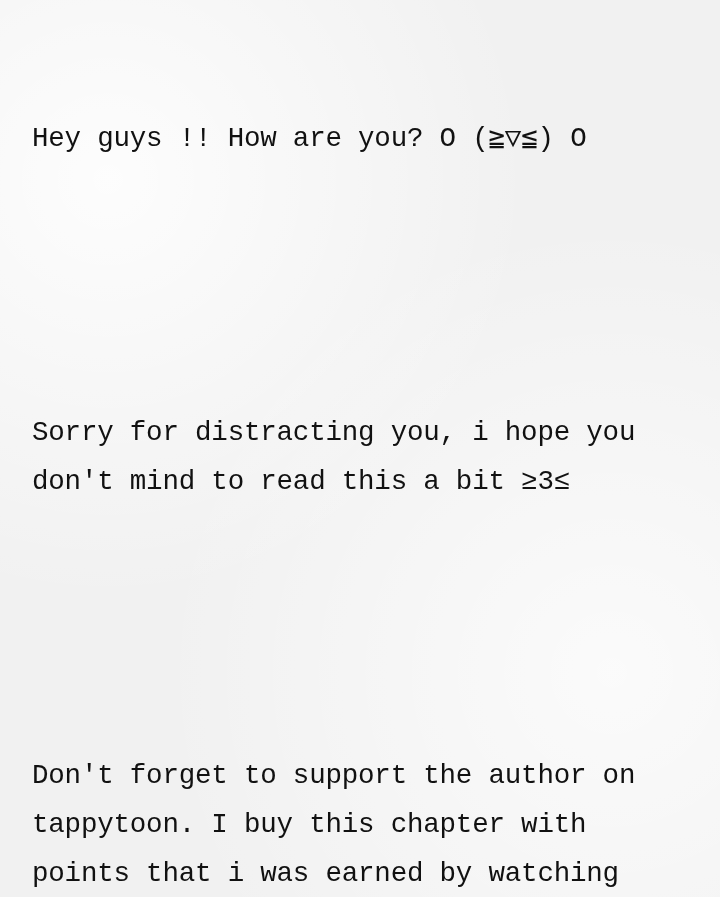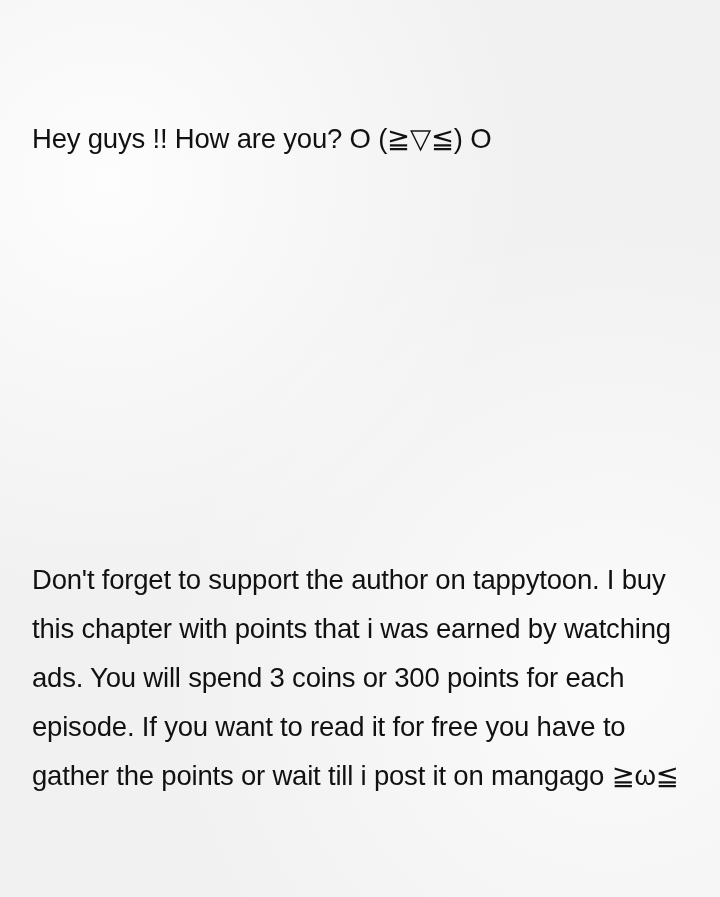--- a/index.html
+++ b/index.html
@@ -29,32 +29,34 @@
     font-size: 27.5px;
     line-height: 49px;
     letter-spacing: -0.2px;
     white-space: pre-wrap;
     word-wrap: break-word;
     font-weight: 400;
   }
   .para {
     margin: 0;
     white-space: pre-wrap;
+    font-family: Liberation Mono, monospace;
   }
   .gap {
     height: 49px;
   }
 </style>
 </head>
 <body>
 
 <div class="page">
   <div class="note-body">
     <p class="para">Hey guys !! How are you? O (≧▽≦) O</p>
     <div class="gap"></div>
+    <p class="para">Sorry for distracting you, i hope you don't mind to read this a bit ≥3≤</p>
     <div class="gap"></div>
     <p class="para">Don't forget to support the author on tappytoon. I buy this chapter with points that i was earned by watching ads. You will spend 3 coins or 300 points for each episode. If you want to read it for free you have to gather the points or wait till i post it on mangago ≧ω≦</p>
     
     
     
     
     
   </div>
 </div>
 

